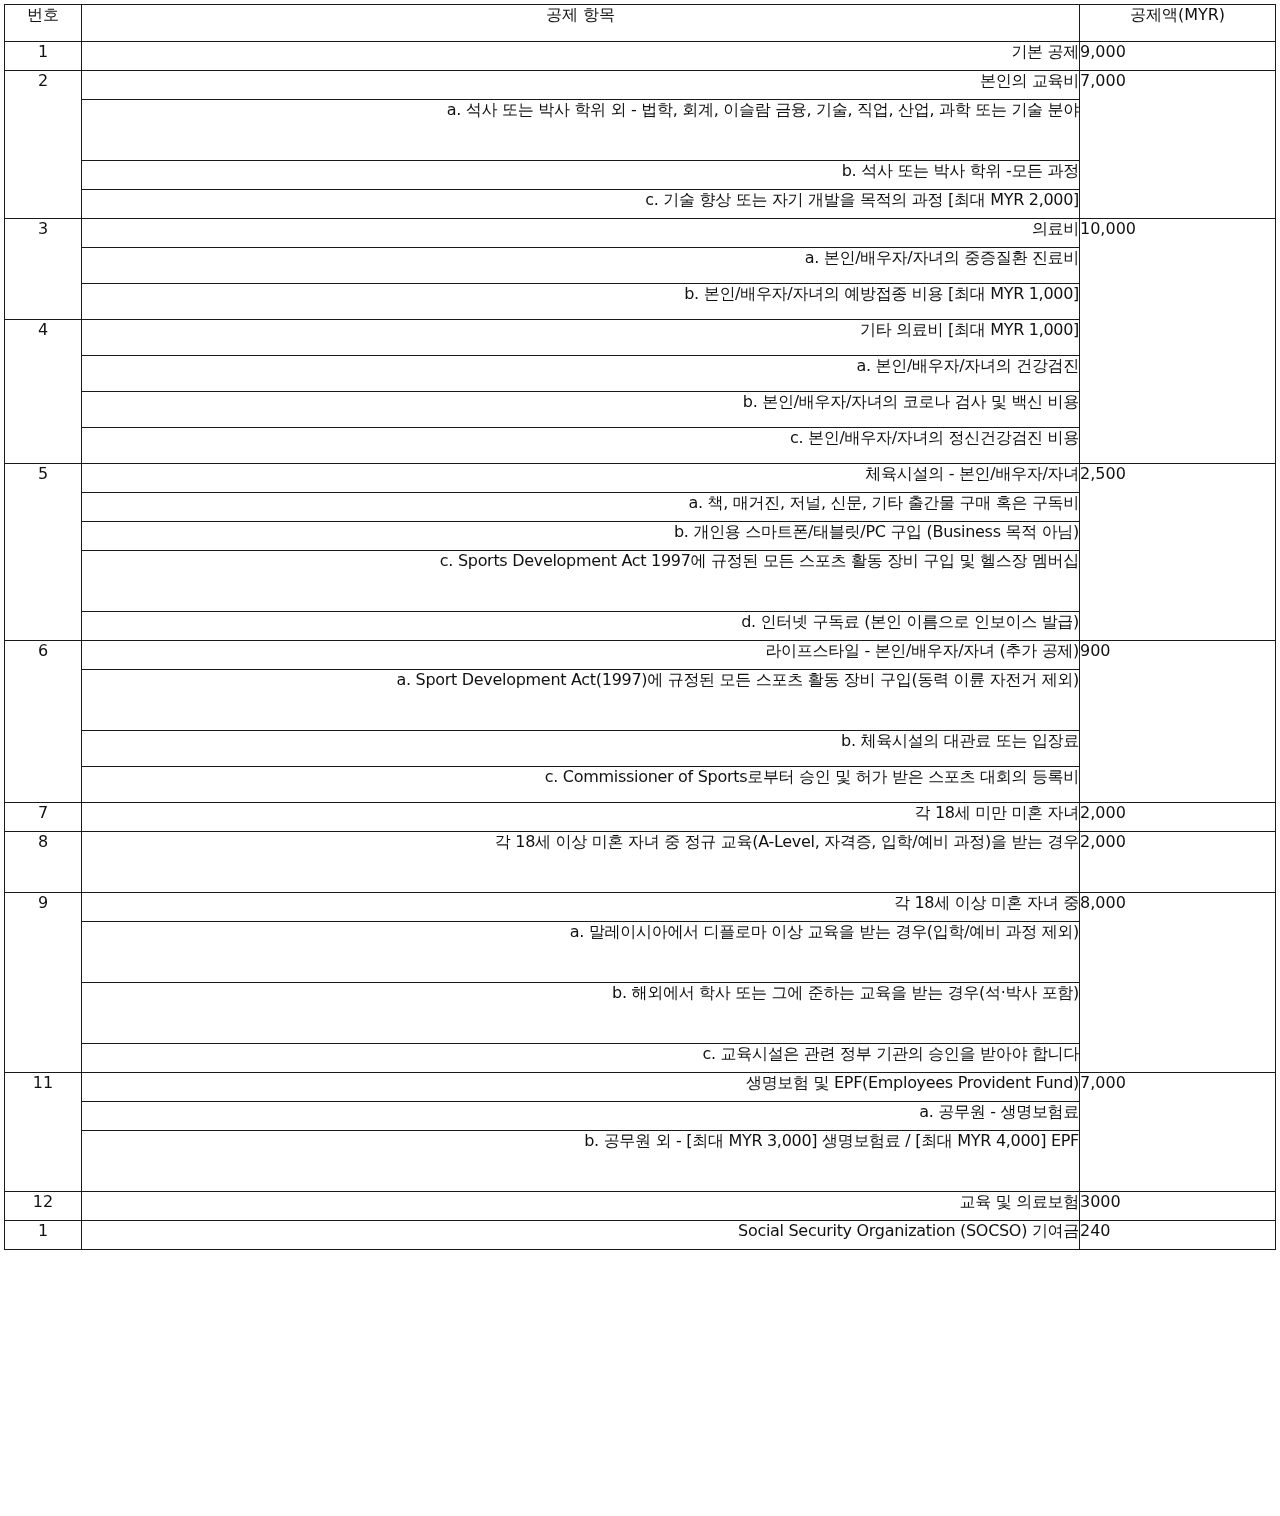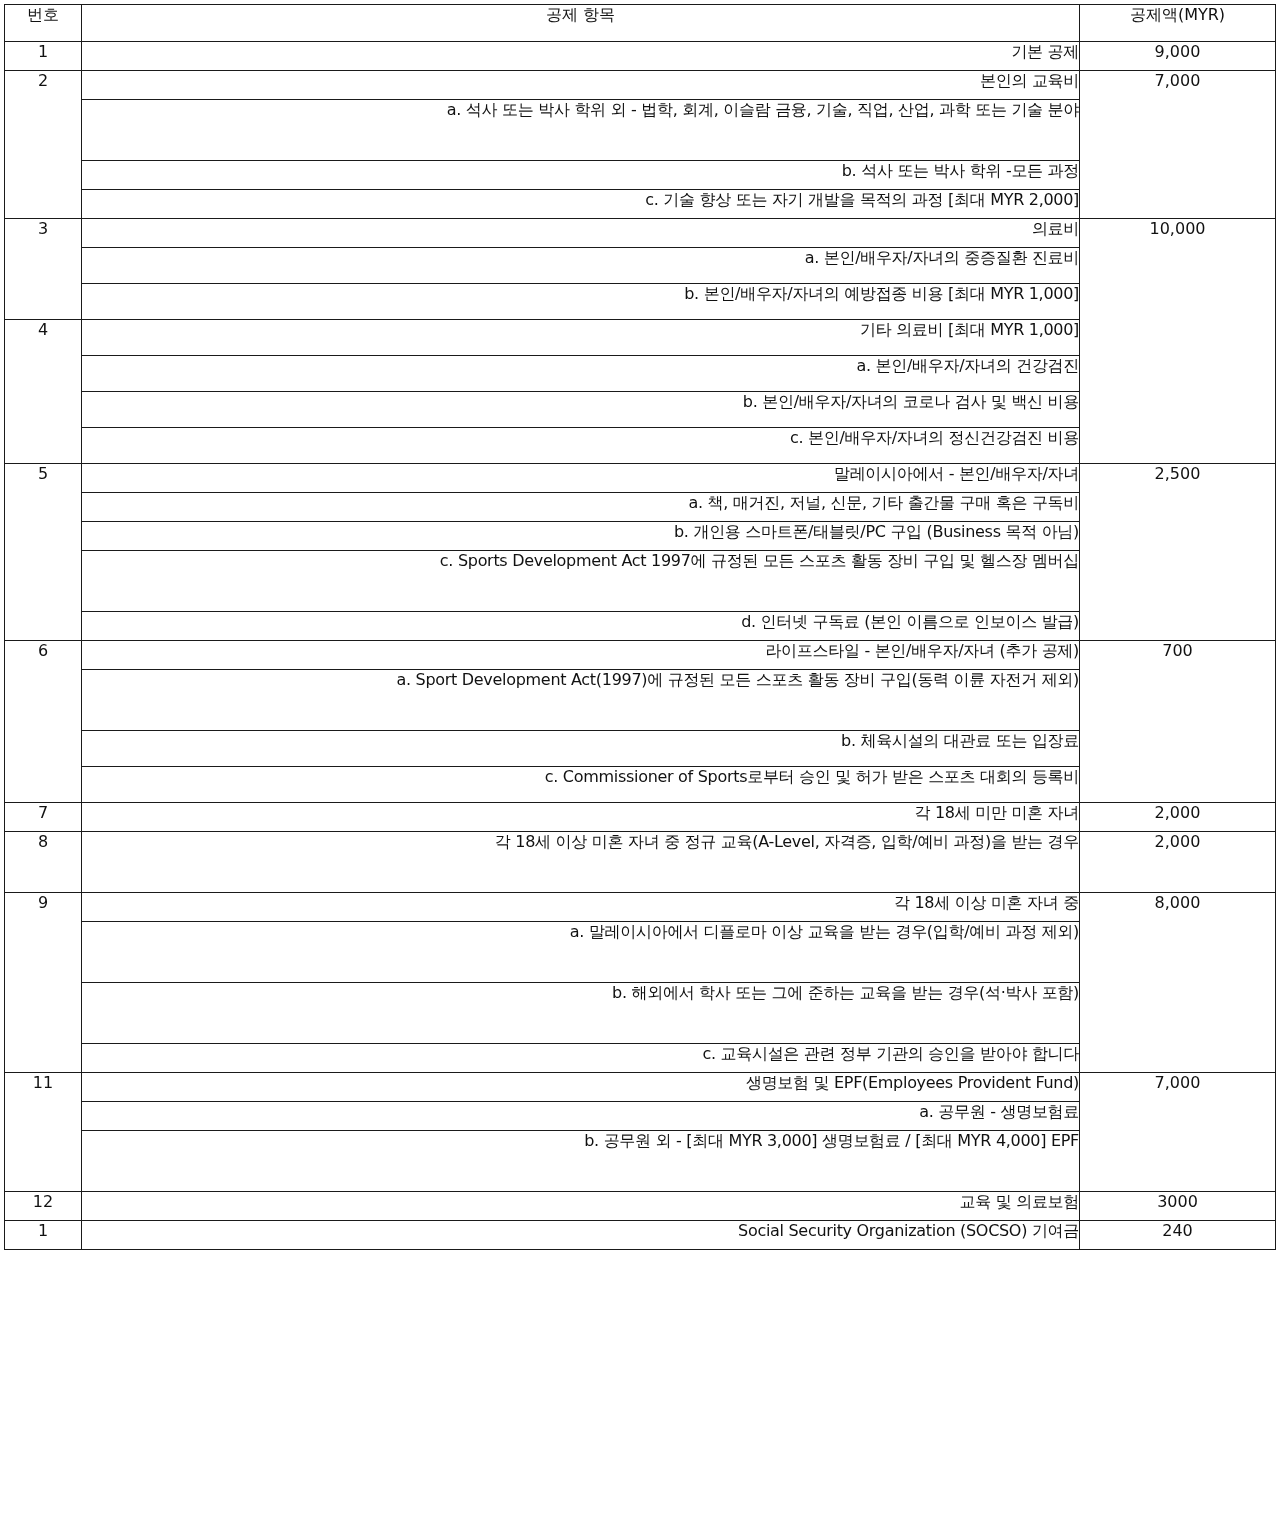--- a/index.html
+++ b/index.html
@@ -44,21 +44,21 @@
     td.num {
       text-align: center;
       padding-top: 9px;
     }
     td.item {
       text-align: right;
       padding: 9px 12px 0 12px;
       letter-spacing: -0.3px;
     }
     td.amt {
-      text-align: center;
+      text-align: left;
       padding: 9px 14px 0 0;
     }
     tr.h36 td { height: 28px; }
     tr.h44 td { height: 35px; }
     tr.h70 td { height: 60px; margin-top: 48px; }
   </style>
 </head>
 <body>
 
 <table class="deduction-table">
@@ -118,40 +118,40 @@
     </tr>
     <tr class="h44">
       <td class="item">b. 본인/배우자/자녀의 코로나 검사 및 백신 비용</td>
     </tr>
     <tr class="h44">
       <td class="item">c. 본인/배우자/자녀의 정신건강검진 비용</td>
     </tr>
 
     <tr class="h36">
       <td class="num" rowspan="5">5</td>
-      <td class="item">말레이시아에서 - 본인/배우자/자녀</td>
+      <td class="item">체육시설의 - 본인/배우자/자녀</td>
       <td class="amt" rowspan="5">2,500</td>
     </tr>
     <tr class="h36">
       <td class="item">a. 책, 매거진, 저널, 신문, 기타 출간물 구매 혹은 구독비</td>
     </tr>
     <tr class="h36">
       <td class="item">b. 개인용 스마트폰/태블릿/PC 구입 (Business 목적 아님)</td>
     </tr>
     <tr class="h70">
       <td class="item">c. Sports Development Act 1997에 규정된 모든 스포츠 활동 장비 구입 및 헬스장 멤버십</td>
     </tr>
     <tr class="h36">
       <td class="item">d. 인터넷 구독료 (본인 이름으로 인보이스 발급)</td>
     </tr>
 
     <tr class="h36">
       <td class="num" rowspan="4">6</td>
       <td class="item">라이프스타일 - 본인/배우자/자녀 (추가 공제)</td>
-      <td class="amt" rowspan="4">700</td>
+      <td class="amt" rowspan="4">900</td>
     </tr>
     <tr class="h70">
       <td class="item">a. Sport Development Act(1997)에 규정된 모든 스포츠 활동 장비 구입(동력 이륜 자전거 제외)</td>
     </tr>
     <tr class="h44">
       <td class="item">b. 체육시설의 대관료 또는 입장료</td>
     </tr>
     <tr class="h44">
       <td class="item">c. Commissioner of Sports로부터 승인 및 허가 받은 스포츠 대회의 등록비</td>
     </tr>

